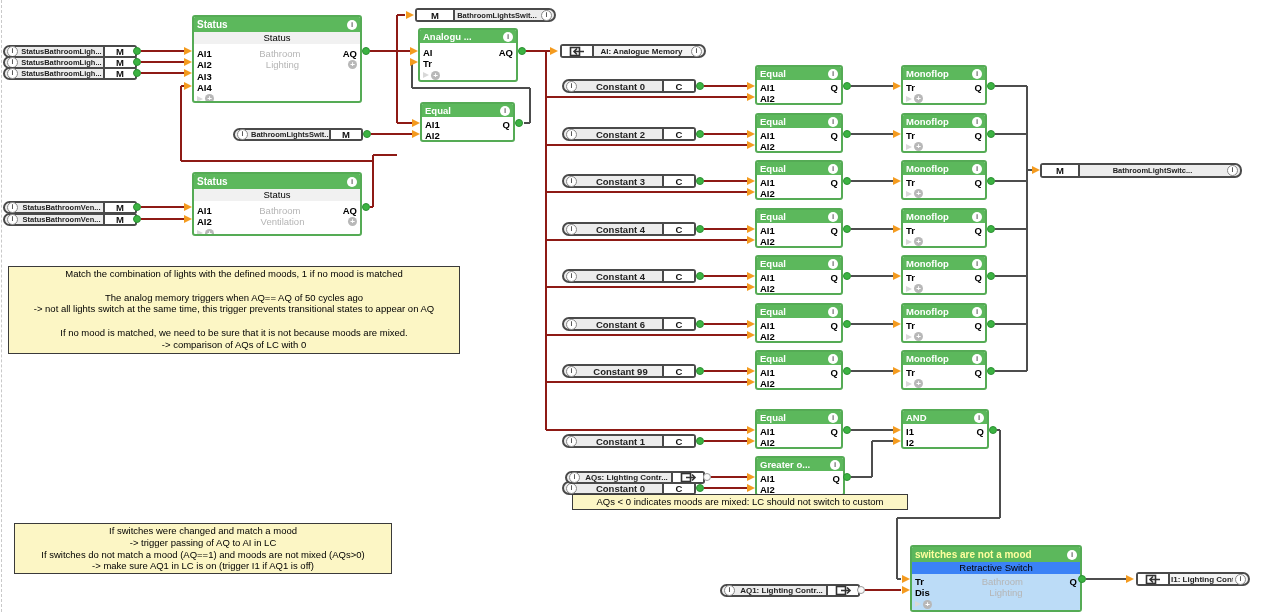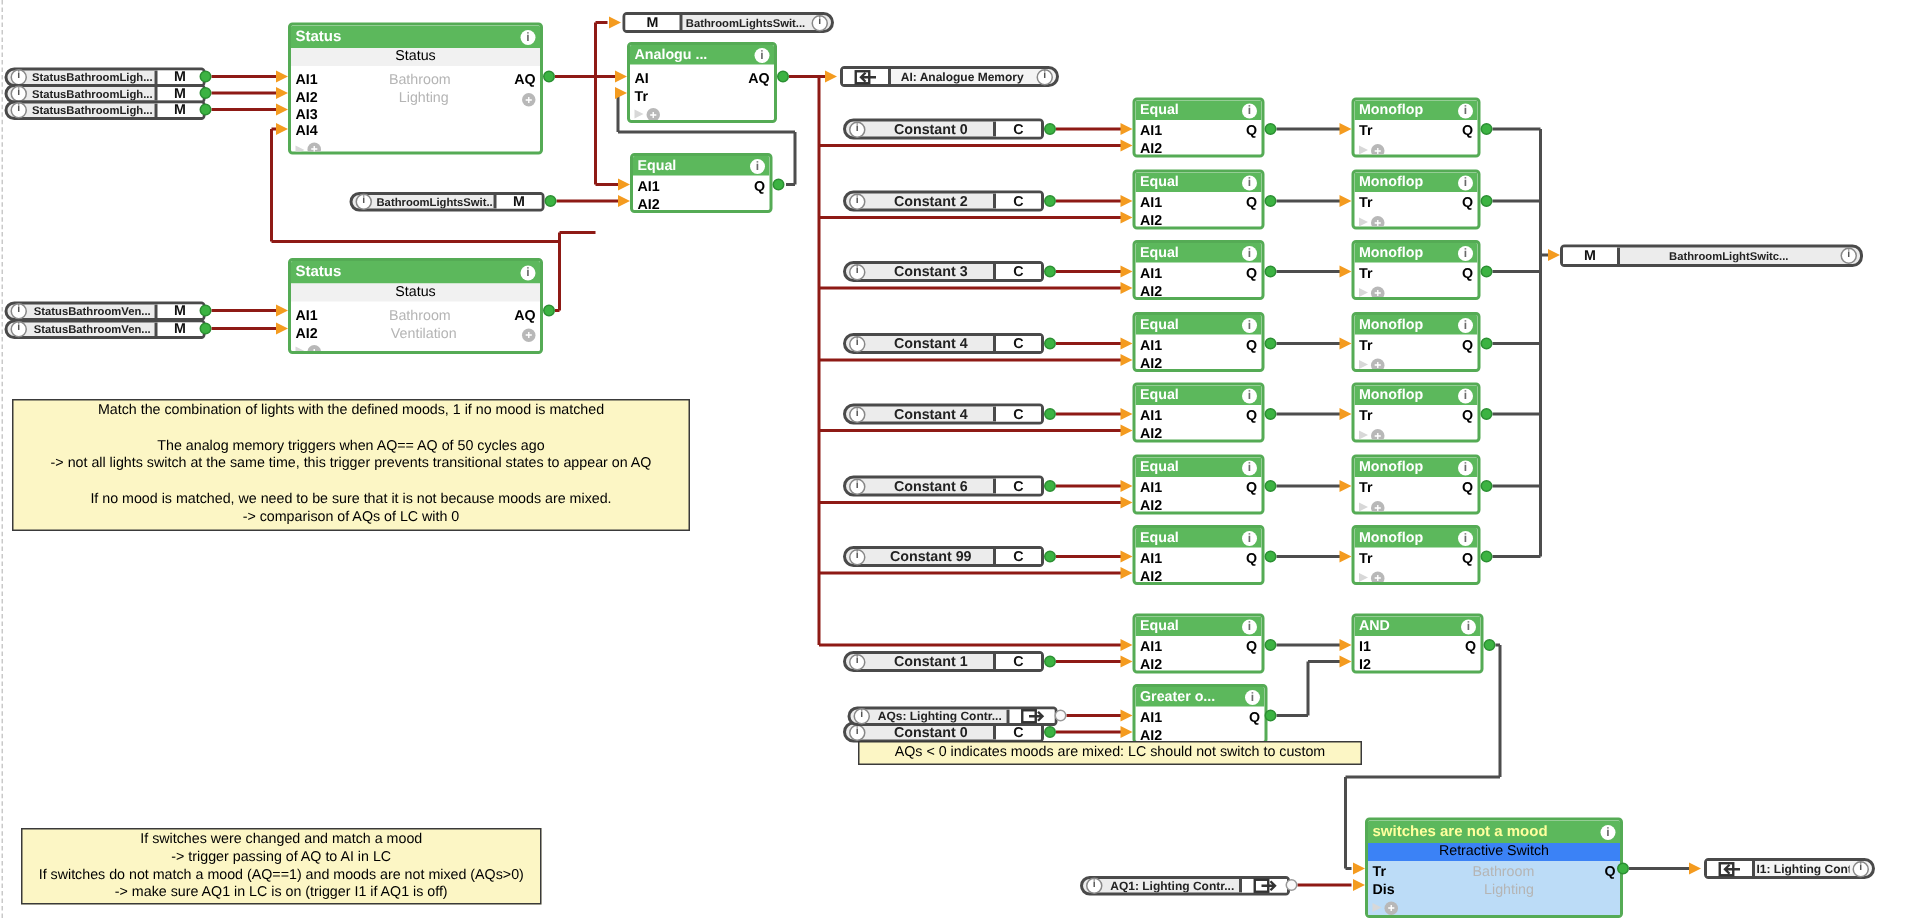--- a/index.html
+++ b/index.html
@@ -11,21 +11,21 @@
          box-sizing:border-box;z-index:2;overflow:hidden;}
   .btitle{height:13px;background:#5cb85c;color:#fff;font-weight:bold;font-size:9.5px;
           display:flex;align-items:center;justify-content:space-between;padding:0 3px;}
   .big .btitle{height:15px;font-size:10px;}
   .btitle .tlabel{white-space:nowrap;overflow:hidden;}
   .binfo{width:10px;height:10px;border-radius:50%;background:#fff;color:#6a6a6a;font-size:8px;
          line-height:10px;text-align:center;font-weight:bold;flex:none;}
   .bheader{height:12px;line-height:12px;text-align:center;font-size:9.5px;background:#f1f1f1;color:#000;}
   .brows{padding-top:2px;}
   .padded .brows{padding-top:4px;}
-  .brow{display:flex;align-items:flex-end;height:11.3px;padding:0 3px;font-size:9.5px;color:#000;}
+  .brow{display:flex;align-items:center;height:11.3px;padding:0 3px;font-size:9.5px;color:#000;}
   .bl{font-weight:bold;min-width:20px;display:flex;align-items:center;}
   .bc{flex:1;text-align:center;color:#b5b5b5;font-size:9.5px;white-space:nowrap;overflow:hidden;}
   .br{font-weight:bold;display:flex;align-items:center;}
   .plus{display:inline-block;width:9px;height:9px;border-radius:50%;background:#b8b8b8;color:#fff;
         font-size:8px;line-height:9px;text-align:center;font-weight:bold;}
   .chev{display:inline-block;width:0;height:0;border-top:3.5px solid transparent;
         border-bottom:3.5px solid transparent;border-left:6px solid #d8d8d8;margin-right:2px;}
   .arrow{position:absolute;width:0;height:0;border-top:4.5px solid transparent;
          border-bottom:4.5px solid transparent;border-left:8px solid #f49b1f;z-index:3;}
   .dot{position:absolute;width:8px;height:8px;border-radius:50%;background:#3cb342;
@@ -836,21 +836,21 @@
       <div class="plabel">I1: Lighting Controller</div>
       <div class="icircle">i</div>
     </div>
     <div class="note" style="left: 8px; top: 266px; width: 452px; min-height: 88px;">Match the combination of lights with the defined moods, 1 if no mood is matched
 
 The analog memory triggers when AQ== AQ of 50 cycles ago
 -&gt; not all lights switch at the same time, this trigger prevents transitional states to appear on AQ
 
 If no mood is matched, we need to be sure that it is not because moods are mixed.
 -&gt; comparison of AQs of LC with 0</div>
-    <div class="note" style="left: 14px; top: 552px; width: 347px; min-height: 50px;">If switches were changed and match a mood
+    <div class="note" style="left: 14px; top: 523px; width: 378px; min-height: 50px;">If switches were changed and match a mood
 -&gt; trigger passing of AQ to AI in LC
 If switches do not match a mood (AQ==1) and moods are not mixed (AQs&gt;0)
 -&gt; make sure AQ1 in LC is on (trigger I1 if AQ1 is off)</div>
     <div class="note" style="left: 572px; top: 494px; width: 336px; min-height: 15px;">AQs &lt; 0 indicates moods are mixed: LC should not switch to custom</div>
     <div class="arrow" style="left: 184px; top: 46.5px;"></div>
     <div class="arrow" style="left: 184px; top: 57.5px;"></div>
     <div class="arrow" style="left: 184px; top: 68.5px;"></div>
     <div class="arrow" style="left: 184px; top: 81.5px;"></div>
     <div class="arrow" style="left: 184px; top: 202.5px;"></div>
     <div class="arrow" style="left: 184px; top: 214.5px;"></div>

